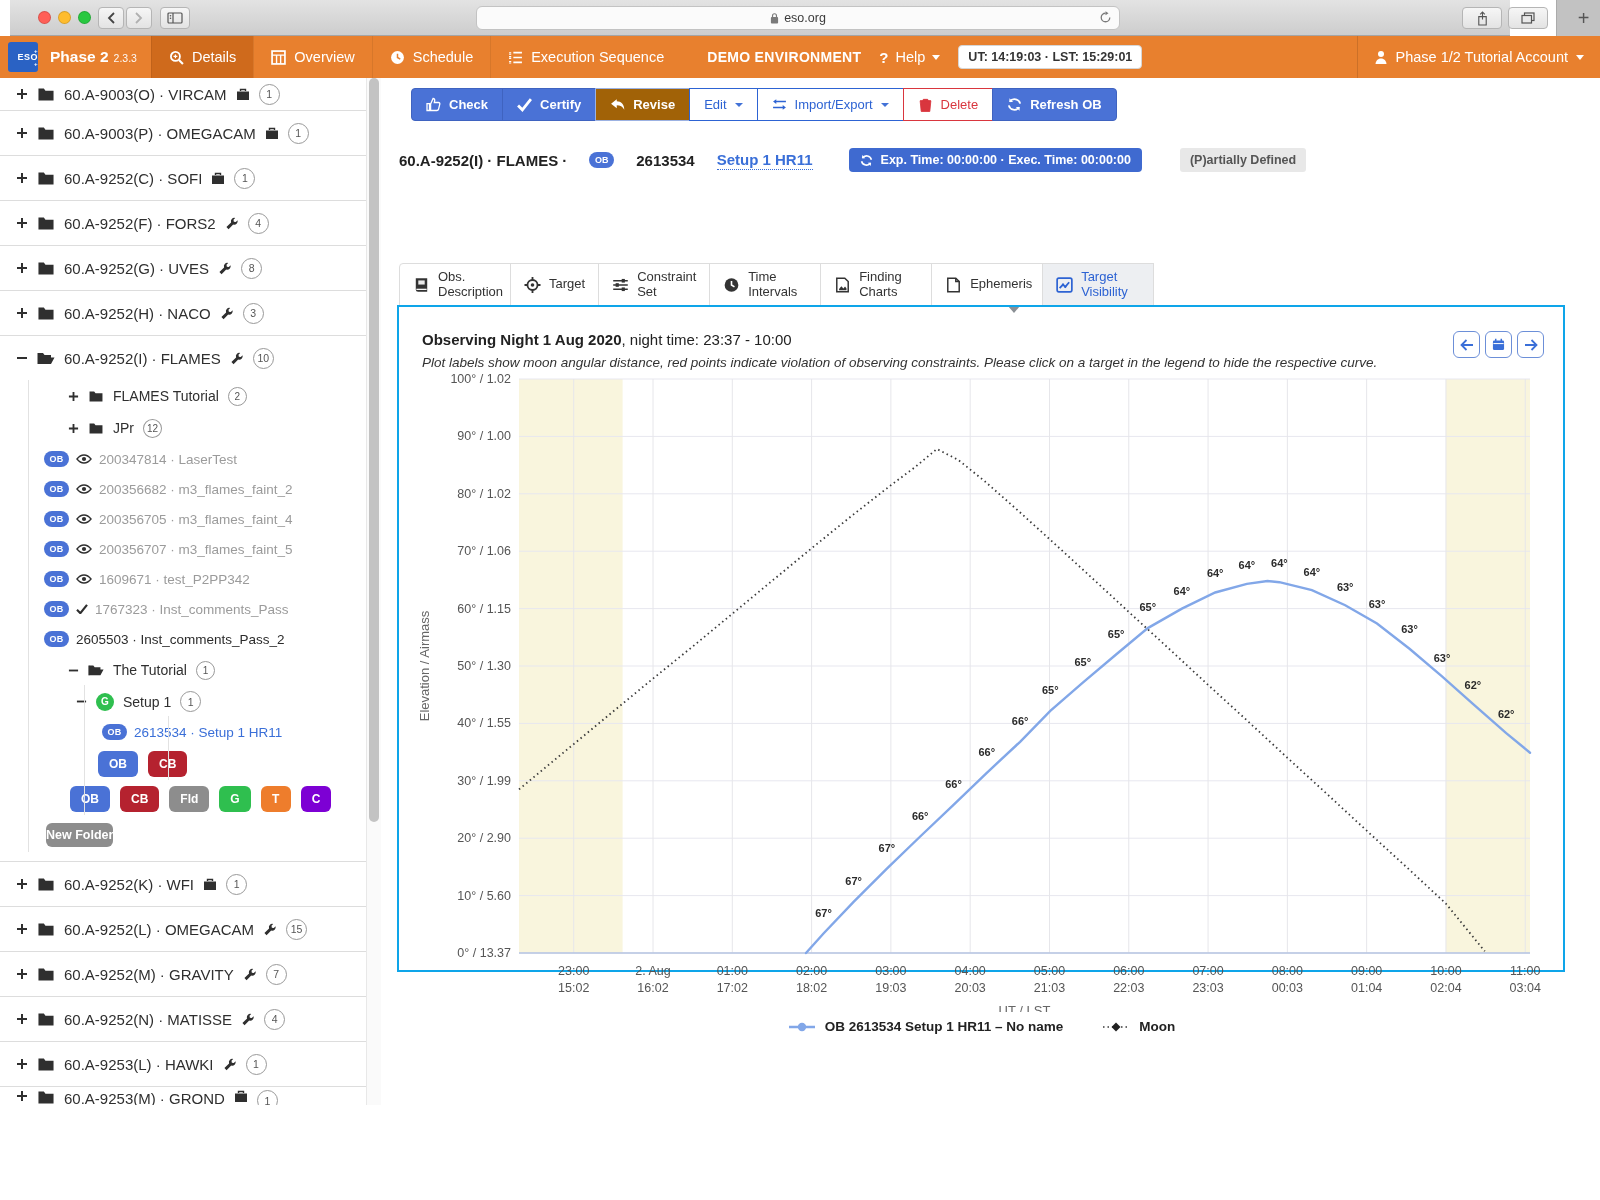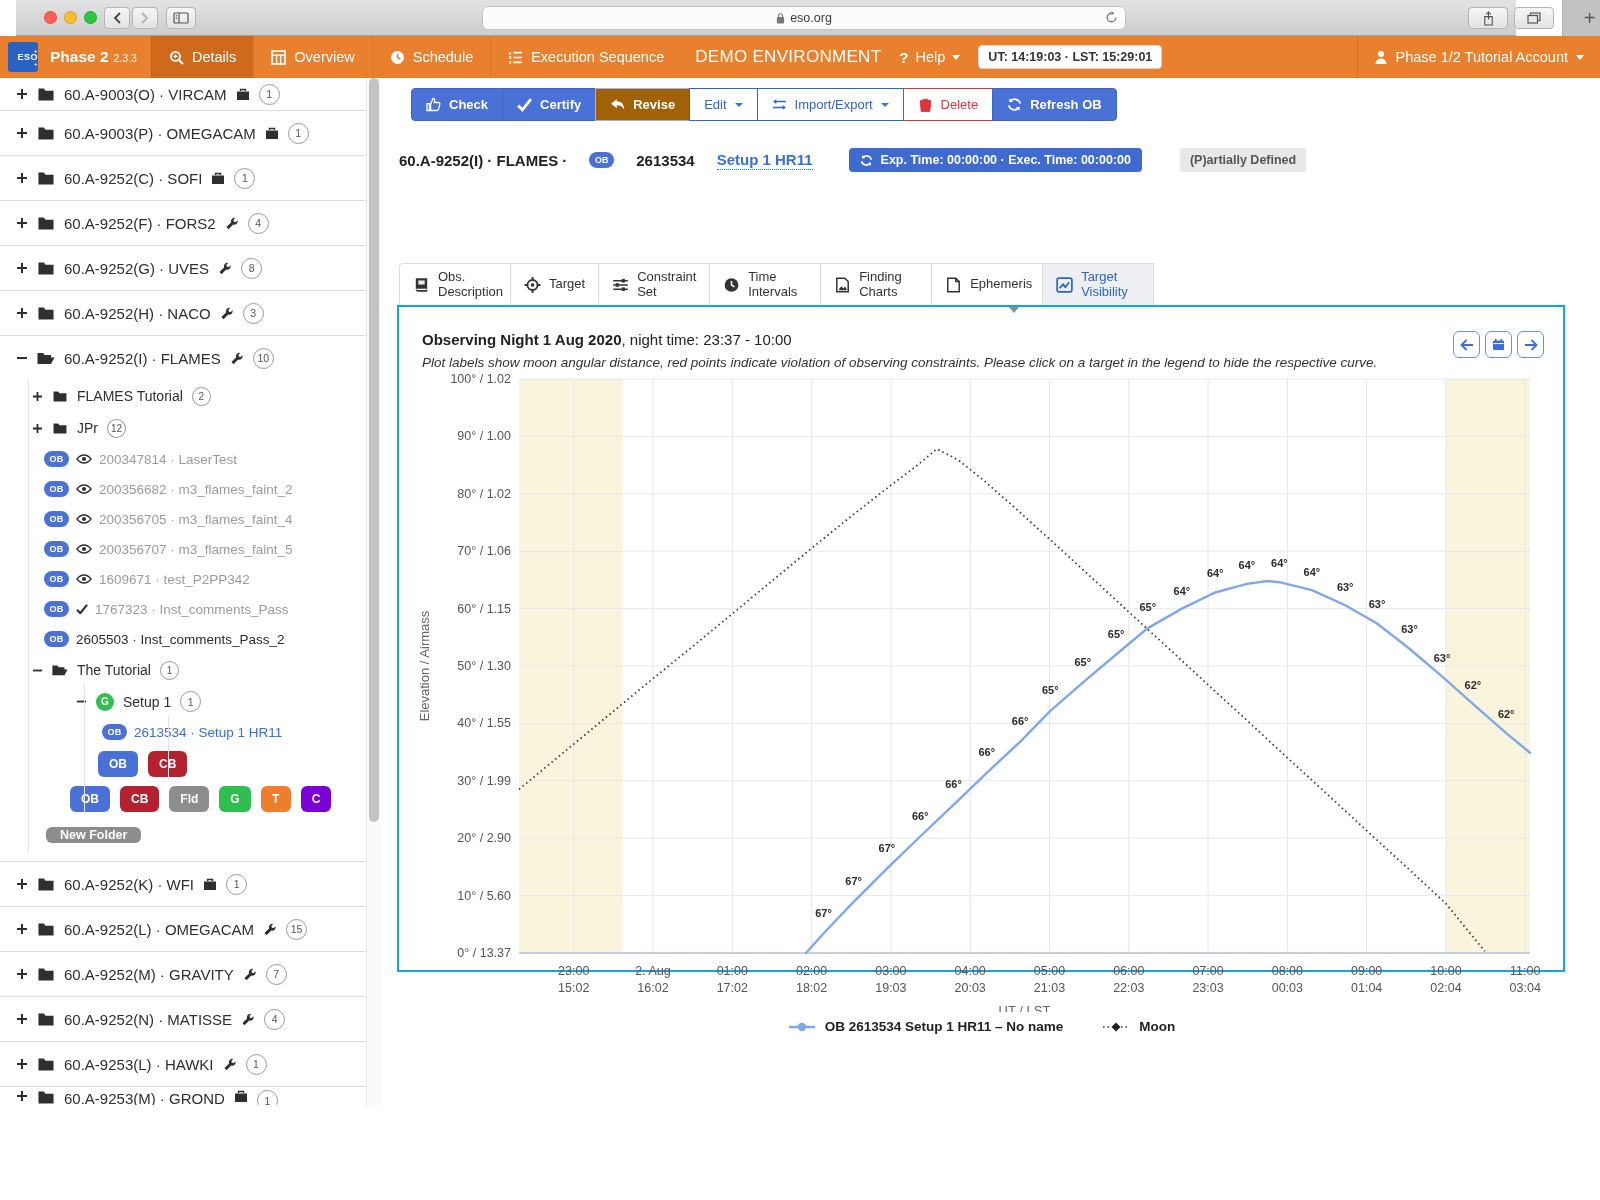--- a/index.html
+++ b/index.html
@@ -2,21 +2,21 @@
 <html><head>
 <meta charset="utf-8">
 <style>
   *{box-sizing:border-box;margin:0;padding:0}
   html,body{width:1600px;height:1200px;background:#fff;overflow:hidden;
     font-family:"Liberation Sans","DejaVu Sans",sans-serif;-webkit-font-smoothing:antialiased}
   .icon{display:inline-flex;align-items:center;justify-content:center;flex:0 0 auto}
   .icon svg{display:block}
 
   
-  #chrome{position:absolute;left:16px;top:0;width:1500px;height:36px;
+  #chrome{position:absolute;left:10px;top:0;width:1500px;height:36px;
     background:linear-gradient(180deg,#e3e3e3,#cdcdcd);border-bottom:1px solid #a5a5a5}
   .tl{position:absolute;top:11px;width:13px;height:13px;border-radius:50%;border:1px solid rgba(0,0,0,.15)}
   #tl-red{left:28px;background:#ff5f57}#tl-yellow{left:48px;background:#febc2e}#tl-green{left:68px;background:#28c840}
   .chrome-btn{position:absolute;top:7px;height:22px;border:1px solid #b5b5b5;border-radius:4px;
     background:linear-gradient(#f6f6f6,#e3e3e3);display:flex;align-items:center;justify-content:center;color:#555}
   #nav-back{left:88px;width:26px;color:#444}
   #nav-fwd{left:116px;width:26px;color:#b0b0b0}
   #sb-toggle{left:150px;width:30px}
   #urlbar{position:absolute;left:466px;top:6px;width:644px;height:24px;background:#fbfbfb;
     border:1px solid #c3c3c3;border-radius:6px;display:flex;align-items:center;justify-content:center;
@@ -35,56 +35,56 @@
   #eso-logo{width:30px;height:30px;margin:6px 6px 6px 8px;background:#2a62c4;border-radius:3px;
     color:#fff;font-size:9px;font-weight:bold;display:flex;align-items:flex-end;justify-content:center;
     flex-direction:column;line-height:1;letter-spacing:.5px}
   #eso-logo .pl{font-size:6px;line-height:4px}
   #brand{display:flex;align-items:baseline;align-self:center;padding:0 14px 0 6px;gap:5px}
   #brand b{font-size:15.5px}
   #brand i{font-style:normal;font-size:10.5px;opacity:.95}
   .nav-item{display:flex;align-items:center;gap:8px;padding:0 17px;font-size:14.5px;font-weight:500;
     border-left:1px solid rgba(0,0,0,.07);cursor:default;--clock-hands:#e8802e}
   .nav-item.active{background:#cf6a1c}
-  #env-title{align-self:center;font-size:17px;font-weight:normal;letter-spacing:.3px;margin-left:14px}
+  #env-title{align-self:center;font-size:14px;font-weight:bold;letter-spacing:.3px;margin-left:26px}
   #help{display:flex;align-items:center;gap:7px;padding:0 18px;font-size:14.5px}
   #help .q{font-weight:bold;font-size:15px}
   .caret{width:0;height:0;border-left:4px solid transparent;border-right:4px solid transparent;
     border-top:5px solid currentColor;display:inline-block}
   #clock-pill{align-self:center;background:#fff;color:#333;border-radius:4px;padding:4px 9px;
     font-size:12.5px;font-weight:bold;border:1px solid #d6d6d6}
   #account{margin-left:auto;display:flex;align-items:center;gap:8px;padding:0 16px;font-size:14.5px;
     border-left:1px solid rgba(0,0,0,.12)}
 
   
   #sidebar{position:absolute;left:0;top:78px;width:366px;height:1027px;overflow:hidden;background:#fff}
   .row{display:flex;align-items:center;gap:9px;color:#2f2f2f}
   .row.run{height:45px;border-top:1px solid #ddd;padding-left:16px;font-size:15px}
   .row.run.first{height:32px;border-top:none}
   .row.run.cut{height:45px;align-items:flex-start;padding-top:3px}
   .count{min-width:21px;height:21px;border:1px solid #999;border-radius:50%;display:inline-flex;
     align-items:center;justify-content:center;font-size:10.5px;color:#555;padding:0 3px}
-  .row.folder{height:32px;padding-left:32px;font-size:14px}
+  .row.folder{height:32px;padding-left:68px;font-size:14px}
   .row.folder .count{min-width:19px;height:19px;font-size:10px}
   .row.ob{height:30px;padding-left:44px;font-size:13.5px;gap:7px}
   .row.ob.ind3{padding-left:102px}
   .obbadge{background:#4a72d6;color:#fff;font-size:9px;font-weight:bold;border-radius:9px;
     padding:3px 5.5px;letter-spacing:.2px}
   .tone-gray{color:#9b9b9b}.tone-dark{color:#2b2b2b}.tone-blue{color:#3a6fd8}
   .row.grp{height:31px;padding-left:76px;font-size:14px}
   .gbadge{width:18px;height:18px;border-radius:50%;background:#2fbf4f;color:#fff;font-size:10px;
     font-weight:bold;display:inline-flex;align-items:center;justify-content:center}
   .row.chiprow{height:34px;gap:10px}
   .row.chiprow.ind3{padding-left:98px}
   .row.chiprow.ind2{padding-left:70px;height:36px}
   .chip{height:26px;min-width:30px;border-radius:6px;color:#fff;font-size:12px;font-weight:bold;
     display:inline-flex;align-items:center;justify-content:center;padding:0 11px}
   .row.newfolder{height:36px;padding-left:46px}
   .nf-btn{background:#8d8d8d;color:#fff;font-size:12.5px;font-weight:bold;border:none;
-    border-radius:6px;height:16px;padding:0 14px}
+    border-radius:6px;height:24px;padding:0 0}
   .row.pad{height:8px}
   .guide{position:absolute;width:1px;background:#e2e2e2}
   #guide1{left:28px;top:302px;height:472px}
   #guide2{left:84px;top:607px;height:130px}
   #guide3{left:168px;top:638px;height:64px}
   #sb-scrolltrack{position:absolute;left:366px;top:78px;width:15px;height:1027px;background:#fafafa;
     border-left:1px solid #e8e8e8}
   #sb-thumb{position:absolute;left:2px;top:0;width:10px;height:744px;background:#c3c3c3;border-radius:6px}
 
   

